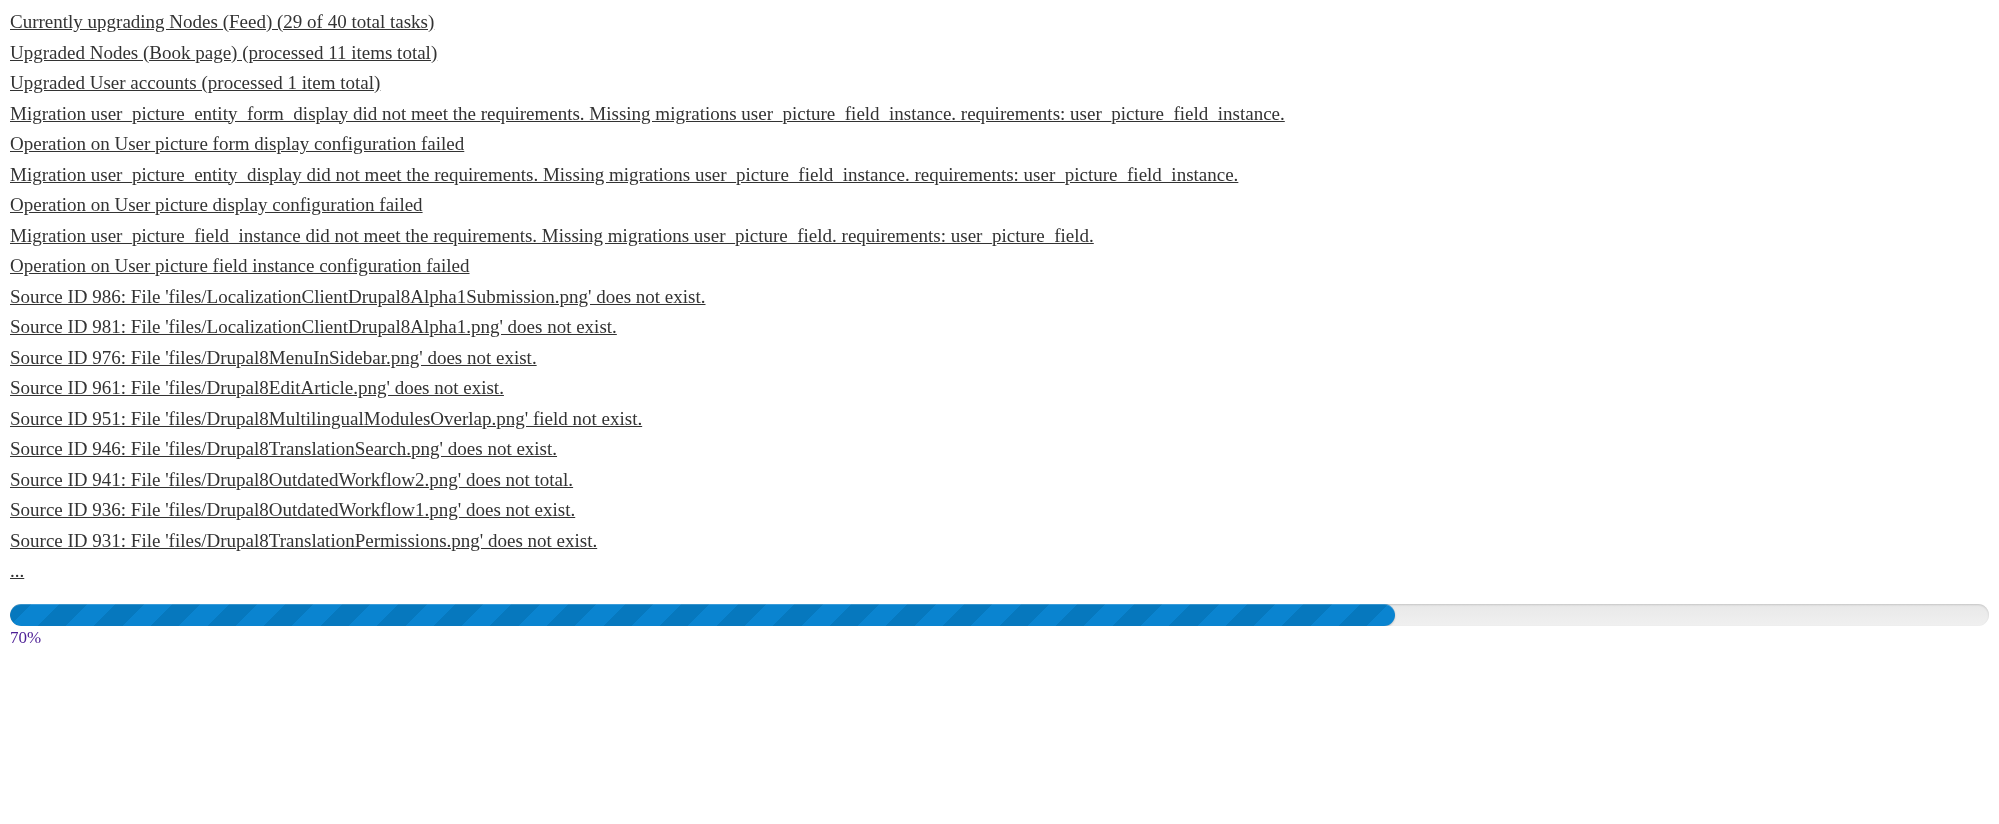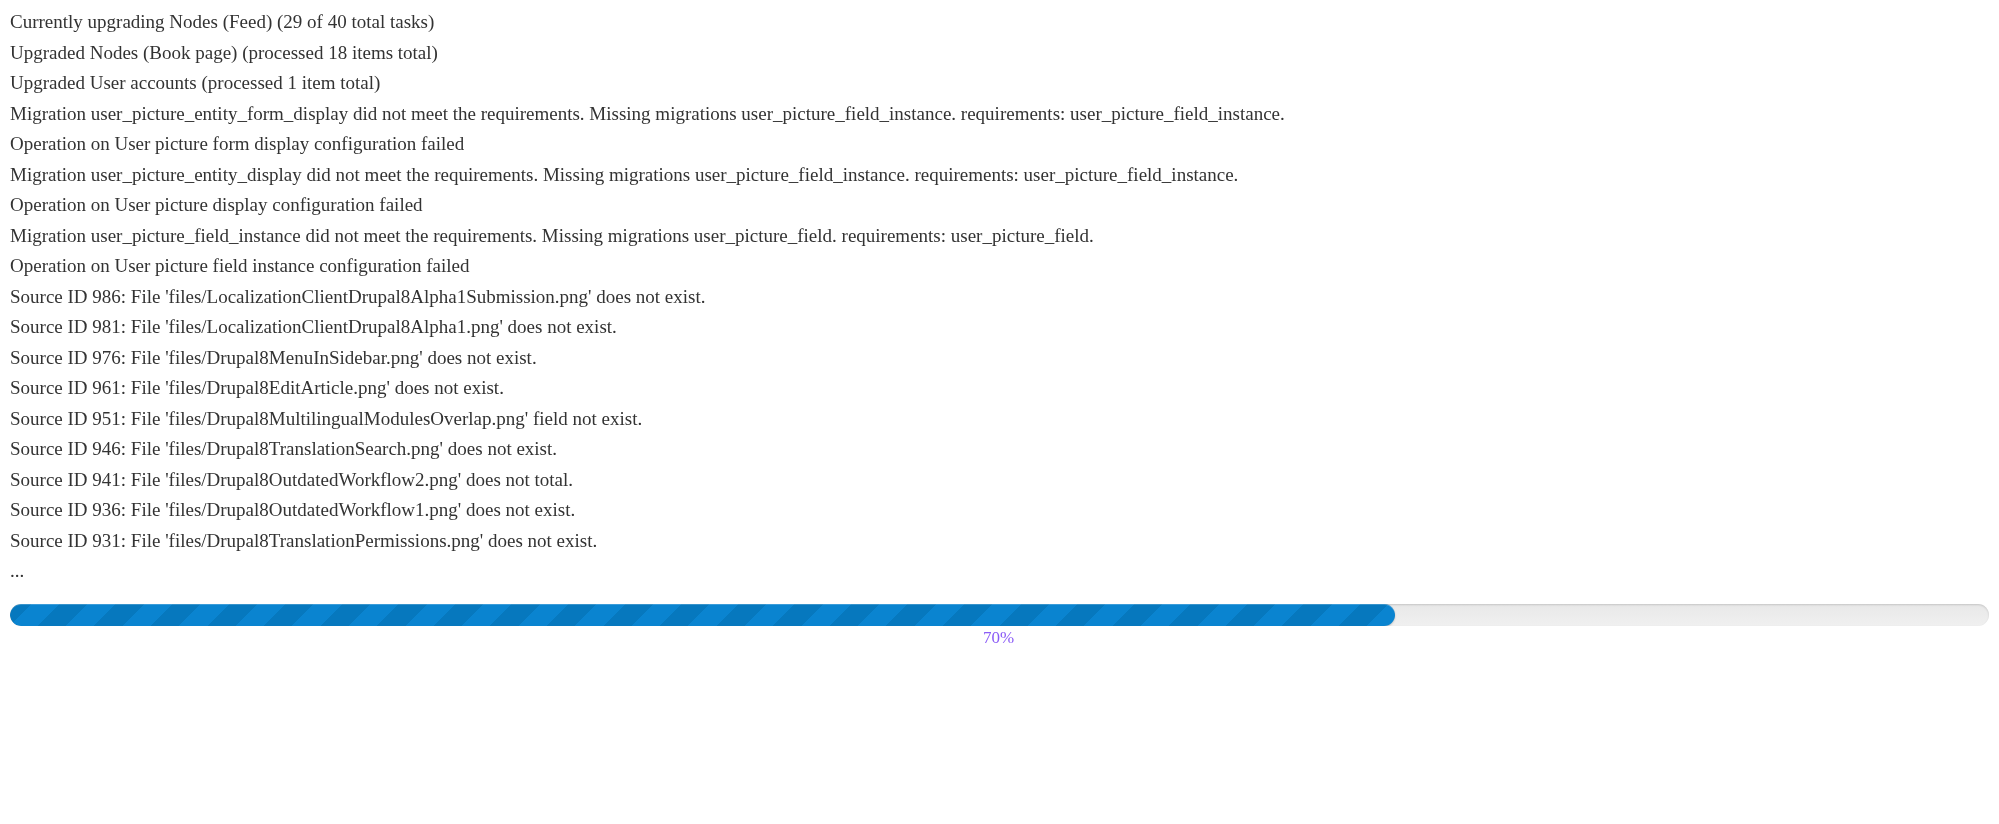--- a/index.html
+++ b/index.html
@@ -9,20 +9,21 @@
     }
     body {
       font-family: Georgia, 'Times New Roman', serif;
       font-size: 19px;
       color: #333;
       background: #fff;
       padding: 8px 10px;
     }
     .message-list {
       line-height: 1.5;
+      text-decoration: underline;
     }
     .message-line {
       margin-bottom: 2px;
     }
     .progress-container {
       margin-top: 18px;
       width: 100%;
     }
     .progress-bar-outer {
       width: 100%;
@@ -40,33 +41,33 @@
         -45deg,
         #0a84d0 0px,
         #0a84d0 20px,
         #0678be 20px,
         #0678be 40px
       );
       border-radius: 11px;
       box-shadow: inset 0 1px 0 rgba(255,255,255,0.2), 0 1px 2px rgba(0,0,0,0.2);
     }
     .progress-label {
-      text-align: center;
+      text-align: left;
       font-size: 17px;
-      color: #8b5cf6;
+      color: #4c1d95;
       margin-top: 2px;
       padding-right: 2px;
     }
   </style>
 </head>
 <body>
 
 <div class="message-list" id="messages-container">
 <div class="message-line">Currently upgrading Nodes (Feed) (29 of 40 total tasks)</div>
-    <div class="message-line">Upgraded Nodes (Book page) (processed 18 items total)</div>
+    <div class="message-line">Upgraded Nodes (Book page) (processed 11 items total)</div>
     <div class="message-line">Upgraded User accounts (processed 1 item total)</div>
     <div class="message-line">Migration user_picture_entity_form_display did not meet the requirements. Missing migrations user_picture_field_instance. requirements: user_picture_field_instance.</div>
     <div class="message-line">Operation on User picture form display configuration failed</div>
     <div class="message-line">Migration user_picture_entity_display did not meet the requirements. Missing migrations user_picture_field_instance. requirements: user_picture_field_instance.</div>
     <div class="message-line">Operation on User picture display configuration failed</div>
     <div class="message-line">Migration user_picture_field_instance did not meet the requirements. Missing migrations user_picture_field. requirements: user_picture_field.</div>
     <div class="message-line">Operation on User picture field instance configuration failed</div>
     <div class="message-line">Source ID 986: File 'files/LocalizationClientDrupal8Alpha1Submission.png' does not exist.</div>
     <div class="message-line">Source ID 981: File 'files/LocalizationClientDrupal8Alpha1.png' does not exist.</div>
     <div class="message-line">Source ID 976: File 'files/Drupal8MenuInSidebar.png' does not exist.</div>

